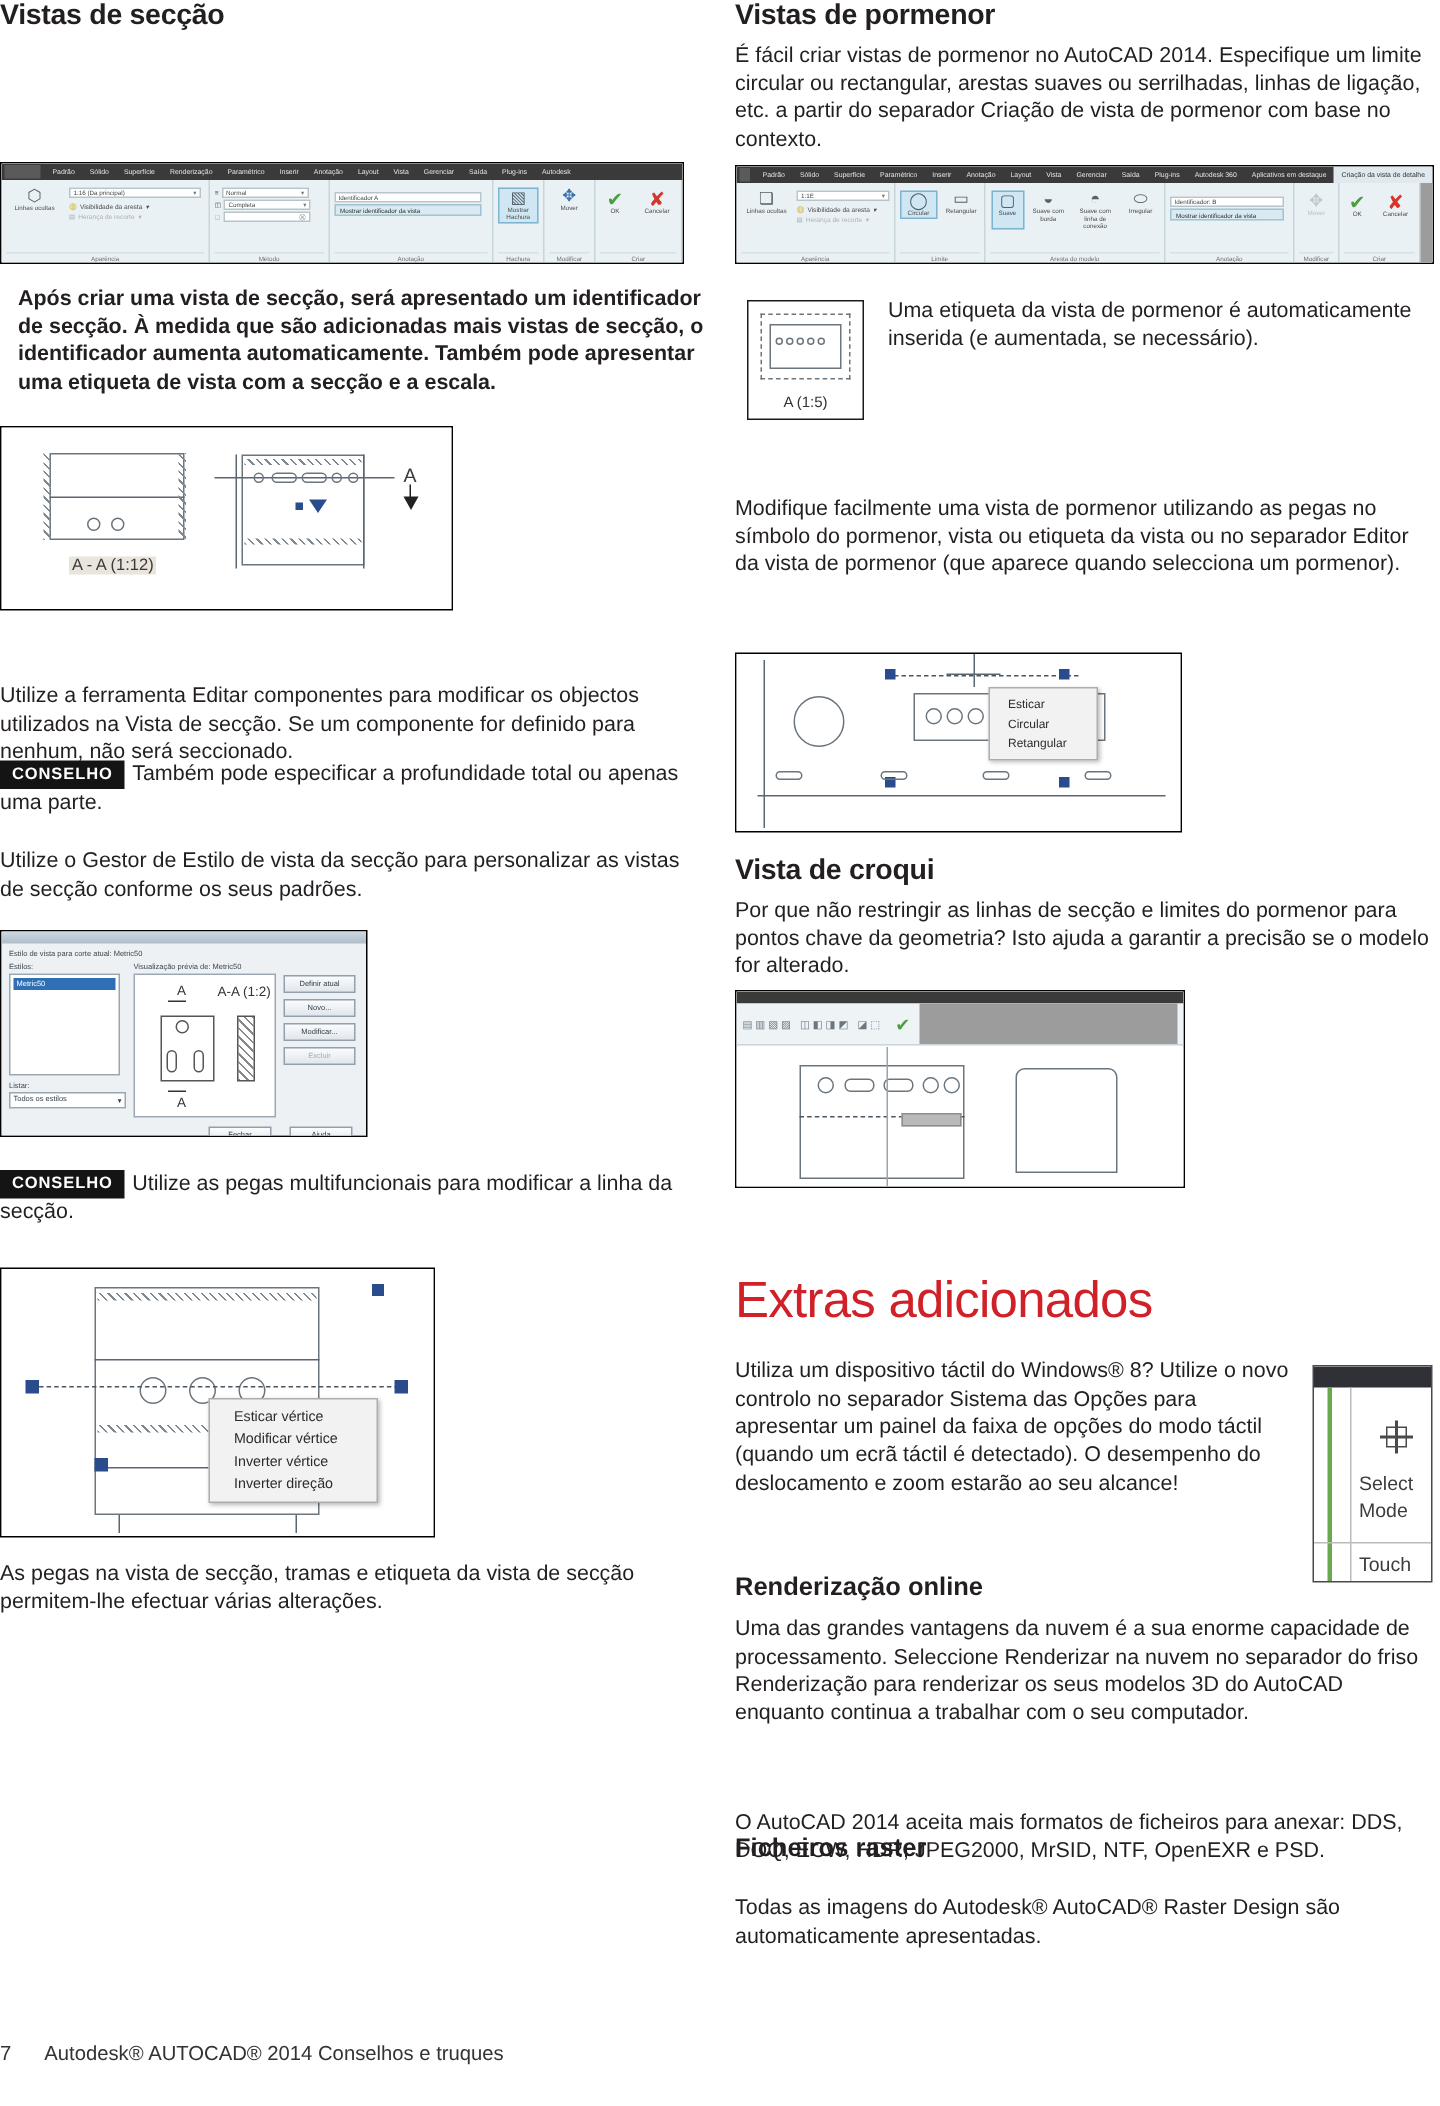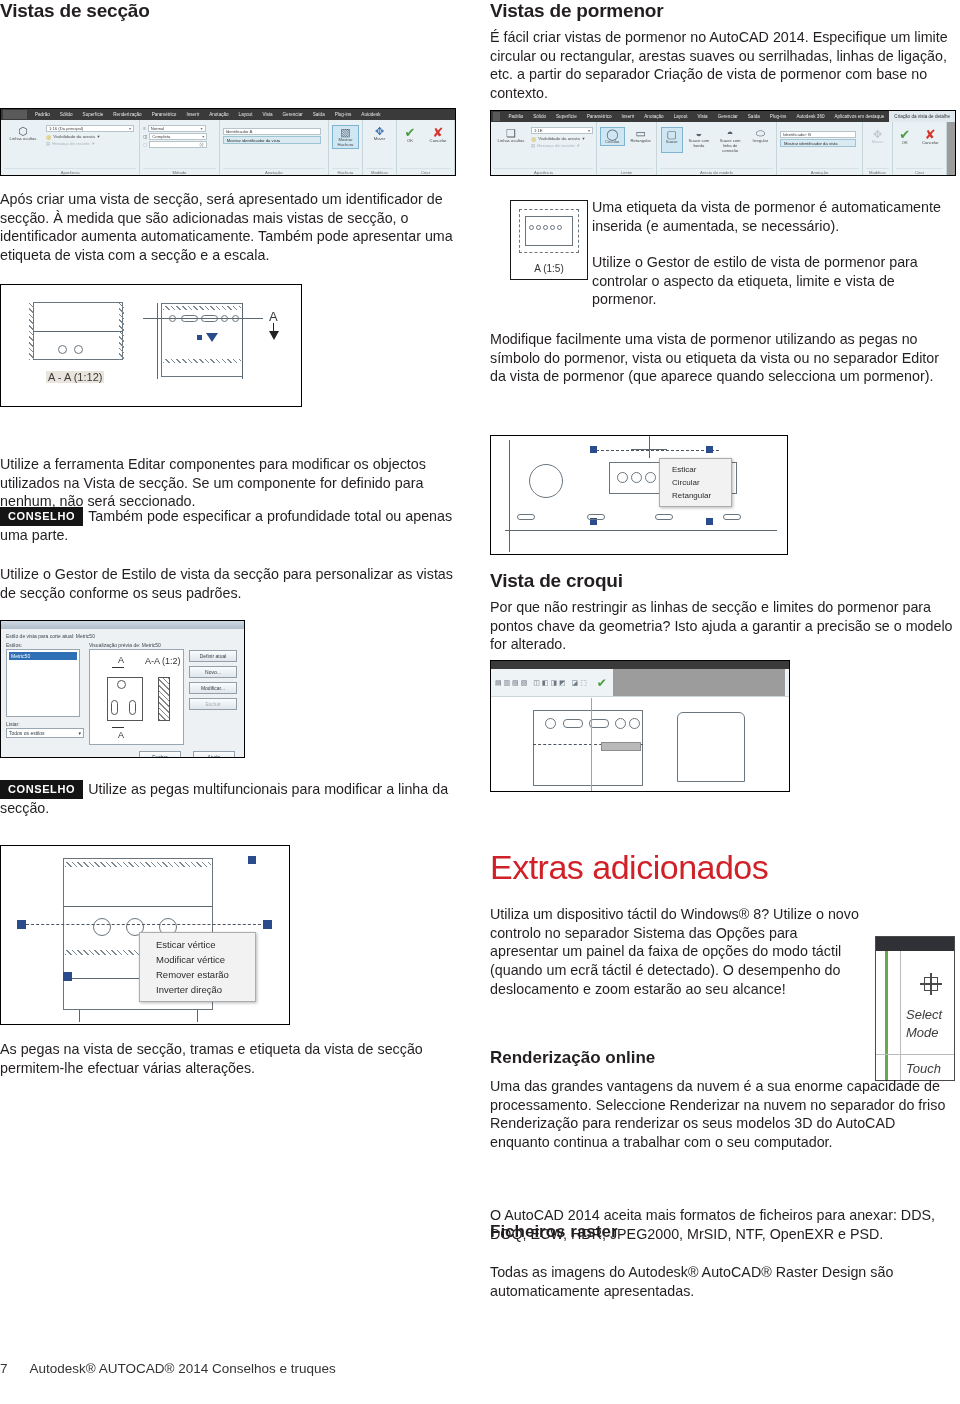--- a/index.html
+++ b/index.html
@@ -278,21 +278,21 @@
               </div>
             </div>
             <div class="ptitle">Criar</div>
           </div>
 
           <div style="flex:1;background:#9c9c9c;"></div>
         </div>
       </div>
     </div>
 
-    <p class="body" style="position:absolute; left:0; top:190px; width:460px;">Após criar uma vista de secção, será apresentado um identificador de secção. À medida que são adicionadas mais vistas de secção, o identificador aumenta automaticamente. Também pode apresentar uma etiqueta de vista com a secção e a escala.</p>
+    <p class="body" style="position:absolute; left:12px; top:190px; width:460px;font-weight:bold;">Após criar uma vista de secção, será apresentado um identificador de secção. À medida que são adicionadas mais vistas de secção, o identificador aumenta automaticamente. Também pode apresentar uma etiqueta de vista com a secção e a escala.</p>
 
     <div class="fig" style="position:absolute; left:0; top:284px; width:302px; height:123px;">
       <div class="cad">
 
         <div class="box" style="left:32px; top:17px; width:90px; height:58px;"></div>
         <div class="ln" style="left:32px; top:46px; width:90px; height:1px;"></div>
         <div class="hatch" style="left:28px; top:17px; width:5px; height:58px;"></div>
         <div class="hatch" style="left:118px; top:17px; width:5px; height:58px;"></div>
         <div class="circ" style="left:57px; top:60px; width:9px; height:9px;"></div>
         <div class="circ" style="left:73px; top:60px; width:9px; height:9px;"></div>
@@ -394,21 +394,21 @@
         <div class="blue" style="left:16px; top:74px; width:9px; height:9px;"></div>
         <div class="blue" style="left:262px; top:74px; width:9px; height:9px;"></div>
         <div class="blue" style="left:62px; top:126px; width:9px; height:9px;"></div>
         <div class="blue" style="left:205px; top:126px; width:9px; height:9px;"></div>
         <div class="blue" style="left:247px; top:10px; width:8px; height:8px;"></div>
         <div class="ln" style="left:78px; top:164px; width:1px; height:12px;"></div>
         <div class="ln" style="left:196px; top:164px; width:1px; height:12px;"></div>
         <div class="ctxmenu" style="left:138px; top:86px;">
           <div>Esticar vértice</div>
           <div>Modificar vértice</div>
-          <div>Remover estarão</div>
+          <div>Inverter vértice</div>
           <div>Inverter direção</div>
         </div>
       </div>
     </div>
 
     <p class="body" style="position:absolute; left:0; top:1040px; width:466px;">As pegas na vista de secção, tramas e etiqueta da vista de secção permitem-lhe efectuar várias alterações.</p>
 
   </div>
 
   <div class="col-right">
@@ -540,38 +540,37 @@
               </div>
             </div>
             <div class="ptitle">Criar</div>
           </div>
 
           <div style="flex:1;background:#9c9c9c;"></div>
         </div>
       </div>
     </div>
 
-    <div style="position:absolute; left:20px; top:200px;">
+    <div style="position:absolute; left:8px; top:200px;">
       <div class="detailfig">
         <div class="outer"></div>
         <div class="inner"></div>
         <div class="dots">
           <span></span>
           <span></span>
           <span></span>
           <span></span>
           <span></span>
         </div>
         <div class="cap">A (1:5)</div>
       </div>
     </div>
 
     <p class="body" style="position:absolute; left:102px; top:198px; width:366px;">Uma etiqueta da vista de pormenor é automaticamente inserida (e aumentada, se necessário).</p>
 
-    <p class="body" style="position:absolute; left:102px; top:253px; width:366px;">Utilize o Gestor de estilo de vista de pormenor para controlar o aspecto da etiqueta, limite e vista de pormenor.</p>
 
     <p class="body" style="position:absolute; left:0; top:330px; width:468px;">Modifique facilmente uma vista de pormenor utilizando as pegas no símbolo do pormenor, vista ou etiqueta da vista ou no separador Editor da vista de pormenor (que aparece quando selecciona um pormenor).</p>
 
     <div class="fig" style="position:absolute; left:0; top:435px; width:298px; height:120px;">
       <div class="cad">
         <div class="ln" style="left:18px; top:4px; width:1px; height:112px;"></div>
         <div class="circ" style="left:38px; top:28px; width:34px; height:34px;"></div>
         <div class="box" style="left:118px; top:26px; width:128px; height:32px;"></div>
         <div class="dash" style="left:100px; top:14px; width:128px;"></div>
         <div class="ln" style="left:158px; top:0px; width:1px; height:22px;"></div>
@@ -624,21 +623,21 @@
           <div class="ln" style="left:100px; top:0; width:1px; height:95px; background:#9aa4ab;"></div>
           <div class="box" style="left:186px; top:14px; width:68px; height:70px; border-radius:6px 6px 0 0;"></div>
         </div>
       </div>
     </div>
 
     <h1 class="big-head" style="position:absolute; left:0; top:848px;">Extras adicionados</h1>
 
     <p class="body" style="position:absolute; left:0; top:905px; width:370px;">Utiliza um dispositivo táctil do Windows® 8? Utilize o novo controlo no separador Sistema das Opções para apresentar um painel da faixa de opções do modo táctil (quando um ecrã táctil é detectado). O desempenho do deslocamento e zoom estarão ao seu alcance!</p>
 
-    <div style="position:absolute; left:385px; top:936px;font-style:italic;">
+    <div style="position:absolute; left:385px; top:910px;">
       <div class="touchfig">
         <div class="topbar"></div>
         <div class="greenbar"></div>
         <div class="divider"></div>
         <div class="cross">
           <div class="crossbox"></div>
         </div>
         <div class="tlabel" style="top:70px;">Select</div>
         <div class="tlabel" style="top:88px;">Mode</div>
         <div class="bbar"></div>

